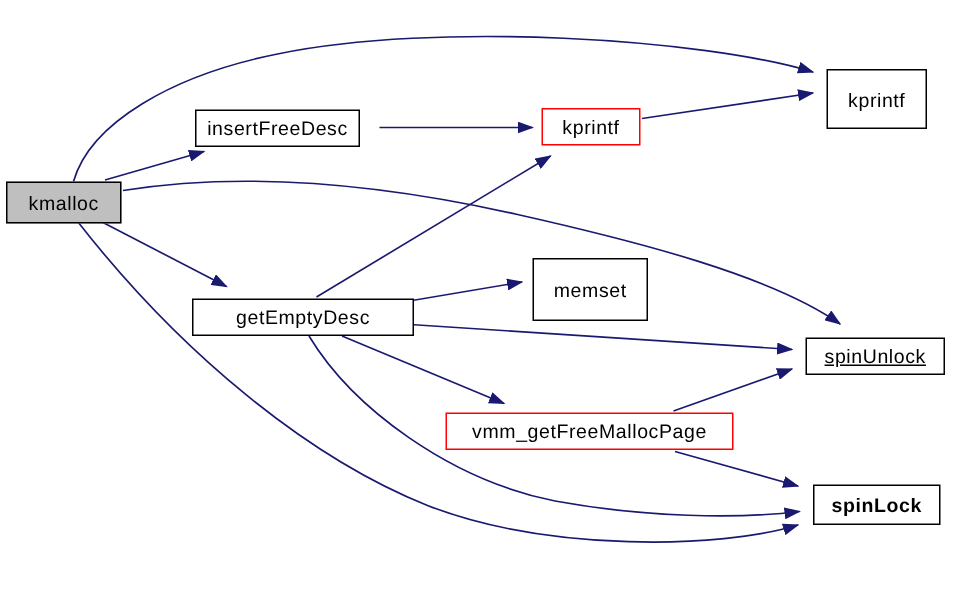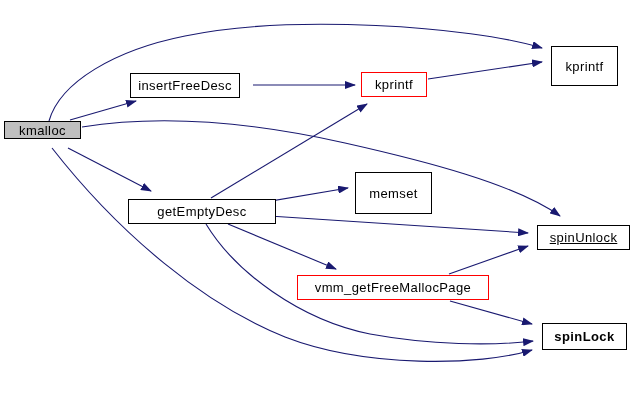--- a/index.html
+++ b/index.html
@@ -58,21 +58,21 @@
         <path class="edge" d="M211,198 L367,104" stroke="#191970" marker-end="url(#arrowhead)"></path>
         <path class="edge" d="M253,204 L348,188" stroke="#191970" marker-end="url(#arrowhead)"></path>
         <path class="edge" d="M253,215 L528,233" stroke="#191970" marker-end="url(#arrowhead)"></path>
         <path class="edge" d="M228,224 L336,269" stroke="#191970" marker-end="url(#arrowhead)"></path>
         <path class="edge" d="M206,224 C235,272 300,320 370,334 C430,345 492,346 533,341" stroke="#191970" marker-end="url(#arrowhead)"></path>
         <path class="edge" d="M449,274 L528,246" stroke="#191970" marker-end="url(#arrowhead)"></path>
         <path class="edge" d="M450,301 L532,324" stroke="#191970" marker-end="url(#arrowhead)"></path>
       </g>
   </svg>
   <div id="node-layer">
-      <div class="node" style="left: 4px; top: 121px; width: 77px; height: 18px; background: rgb(191, 191, 191); border-color: rgb(0, 0, 0); color: rgb(0, 0, 0);">kmalloc</div>
+      <div class="node" style="left: 4px; top: 121px; width: 77px; height: 28px; background: rgb(191, 191, 191); border-color: rgb(0, 0, 0); color: rgb(0, 0, 0);">kmalloc</div>
       <div class="node" style="left: 130px; top: 73px; width: 110px; height: 25px; background: rgb(255, 255, 255); border-color: rgb(0, 0, 0); color: rgb(0, 0, 0);">insertFreeDesc</div>
       <div class="node" style="left: 361px; top: 72px; width: 66px; height: 25px; background: rgb(255, 255, 255); border-color: rgb(255, 0, 0); color: rgb(0, 0, 0);">kprintf</div>
       <div class="node" style="left: 551px; top: 46px; width: 67px; height: 40px; background: rgb(255, 255, 255); border-color: rgb(0, 0, 0); color: rgb(0, 0, 0);">kprintf</div>
       <div class="node" style="left: 355px; top: 172px; width: 77px; height: 42px; background: rgb(255, 255, 255); border-color: rgb(0, 0, 0); color: rgb(0, 0, 0);">memset</div>
       <div class="node" style="left: 128px; top: 199px; width: 148px; height: 25px; background: rgb(255, 255, 255); border-color: rgb(0, 0, 0); color: rgb(0, 0, 0);">getEmptyDesc</div>
       <div class="node" style="left: 537px; top: 225px; width: 93px; height: 25px; background: rgb(255, 255, 255); border-color: rgb(0, 0, 0); color: rgb(0, 0, 0); text-decoration: underline;">spinUnlock</div>
       <div class="node" style="left: 297px; top: 275px; width: 192px; height: 25px; background: rgb(255, 255, 255); border-color: rgb(255, 0, 0); color: rgb(0, 0, 0);">vmm_getFreeMallocPage</div>
       <div class="node" style="left: 542px; top: 323px; width: 85px; height: 27px; background: rgb(255, 255, 255); border-color: rgb(0, 0, 0); color: rgb(0, 0, 0); font-weight: bold;">spinLock</div>
     </div>
 </div>

